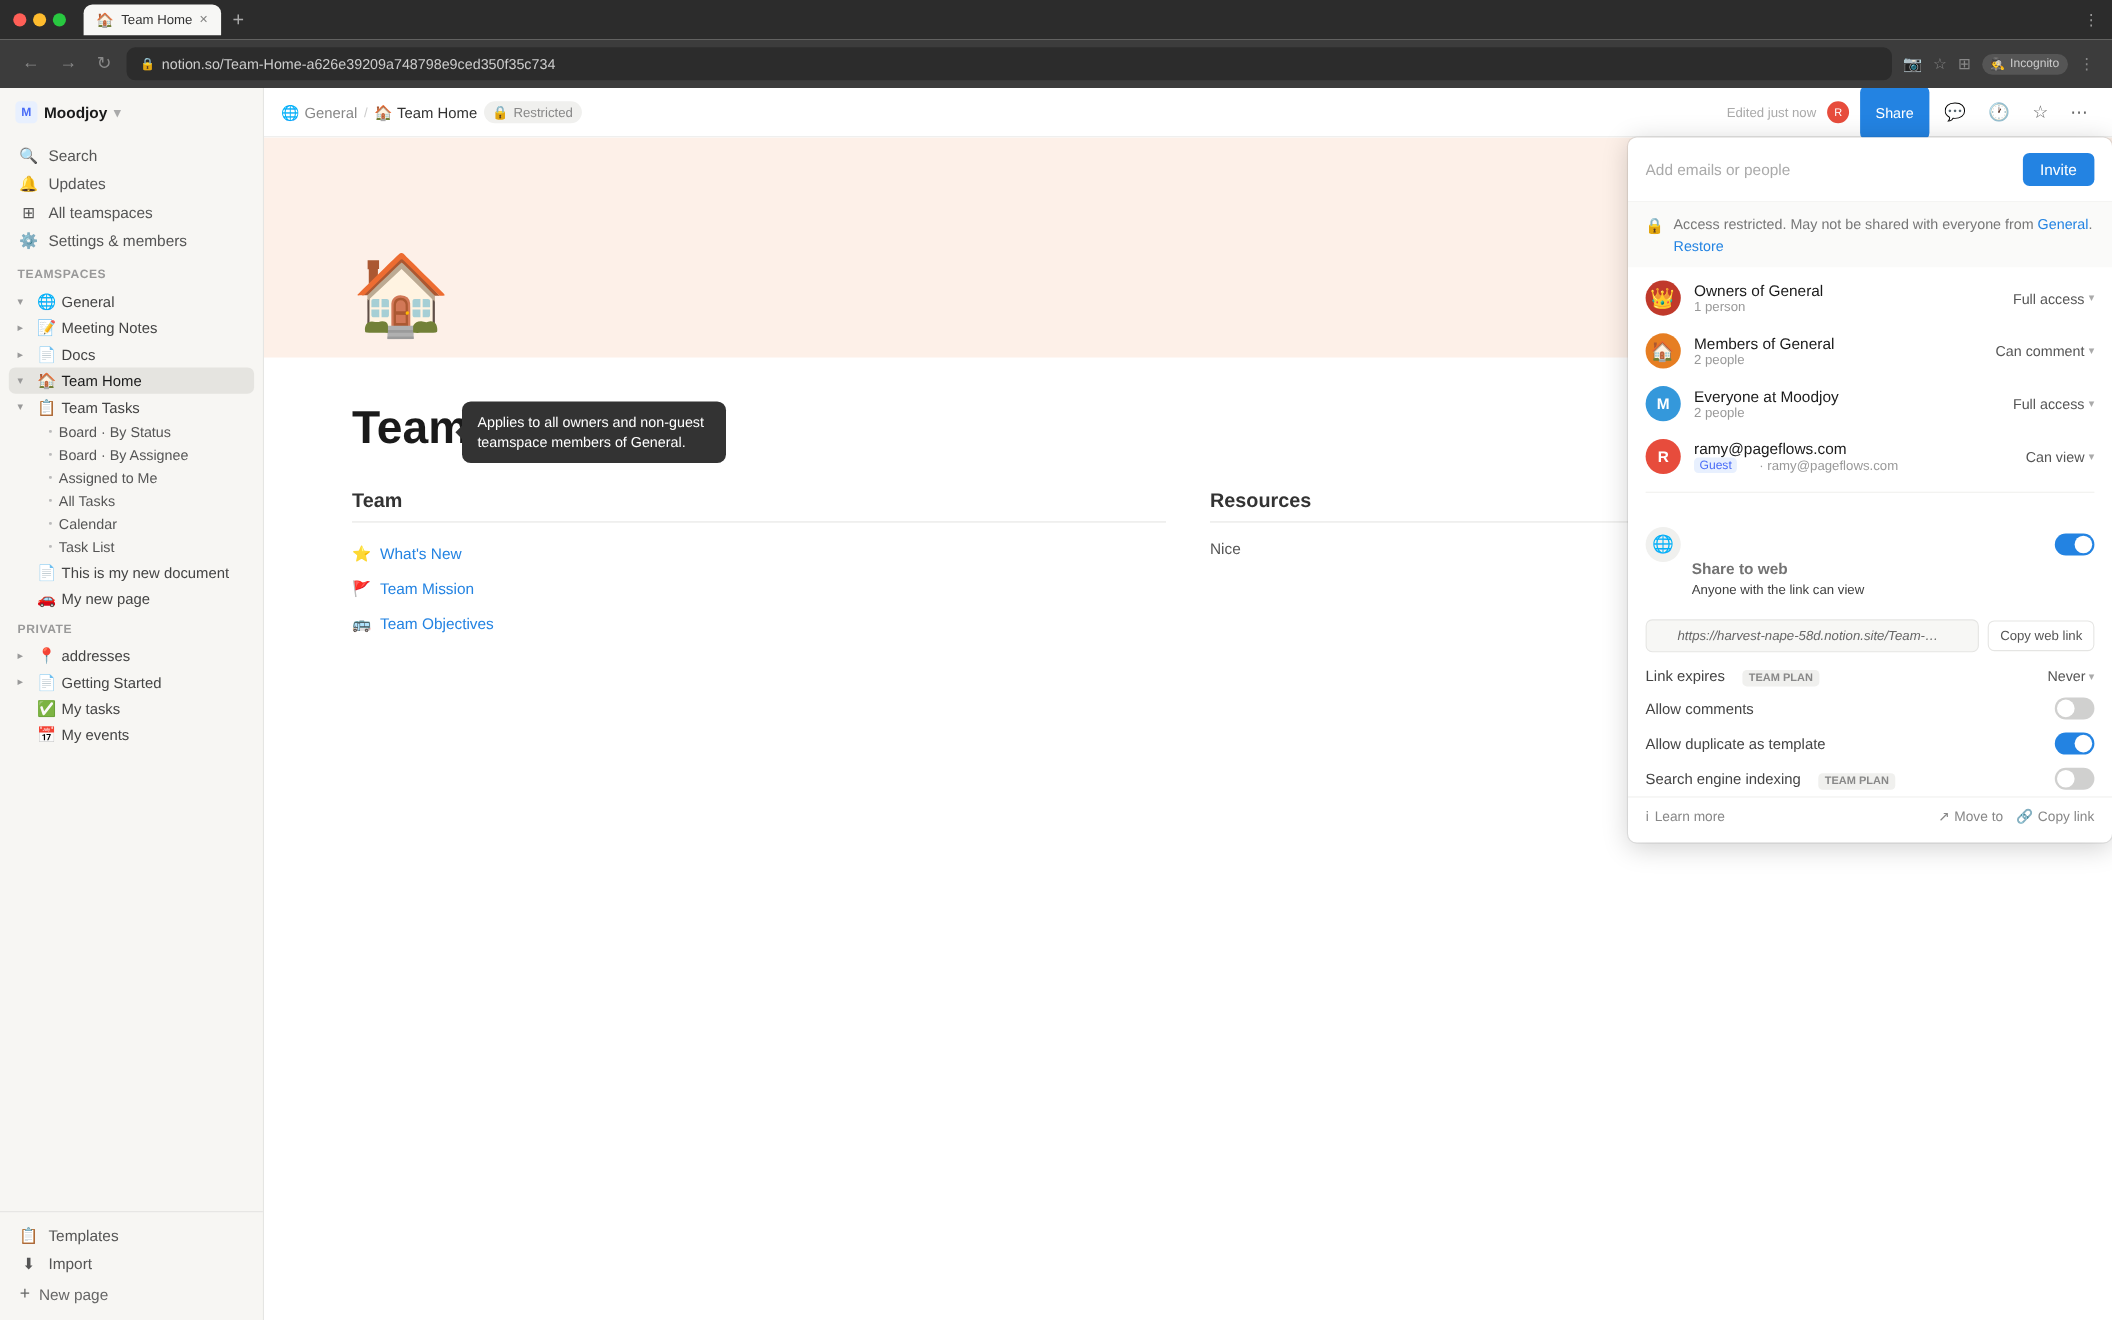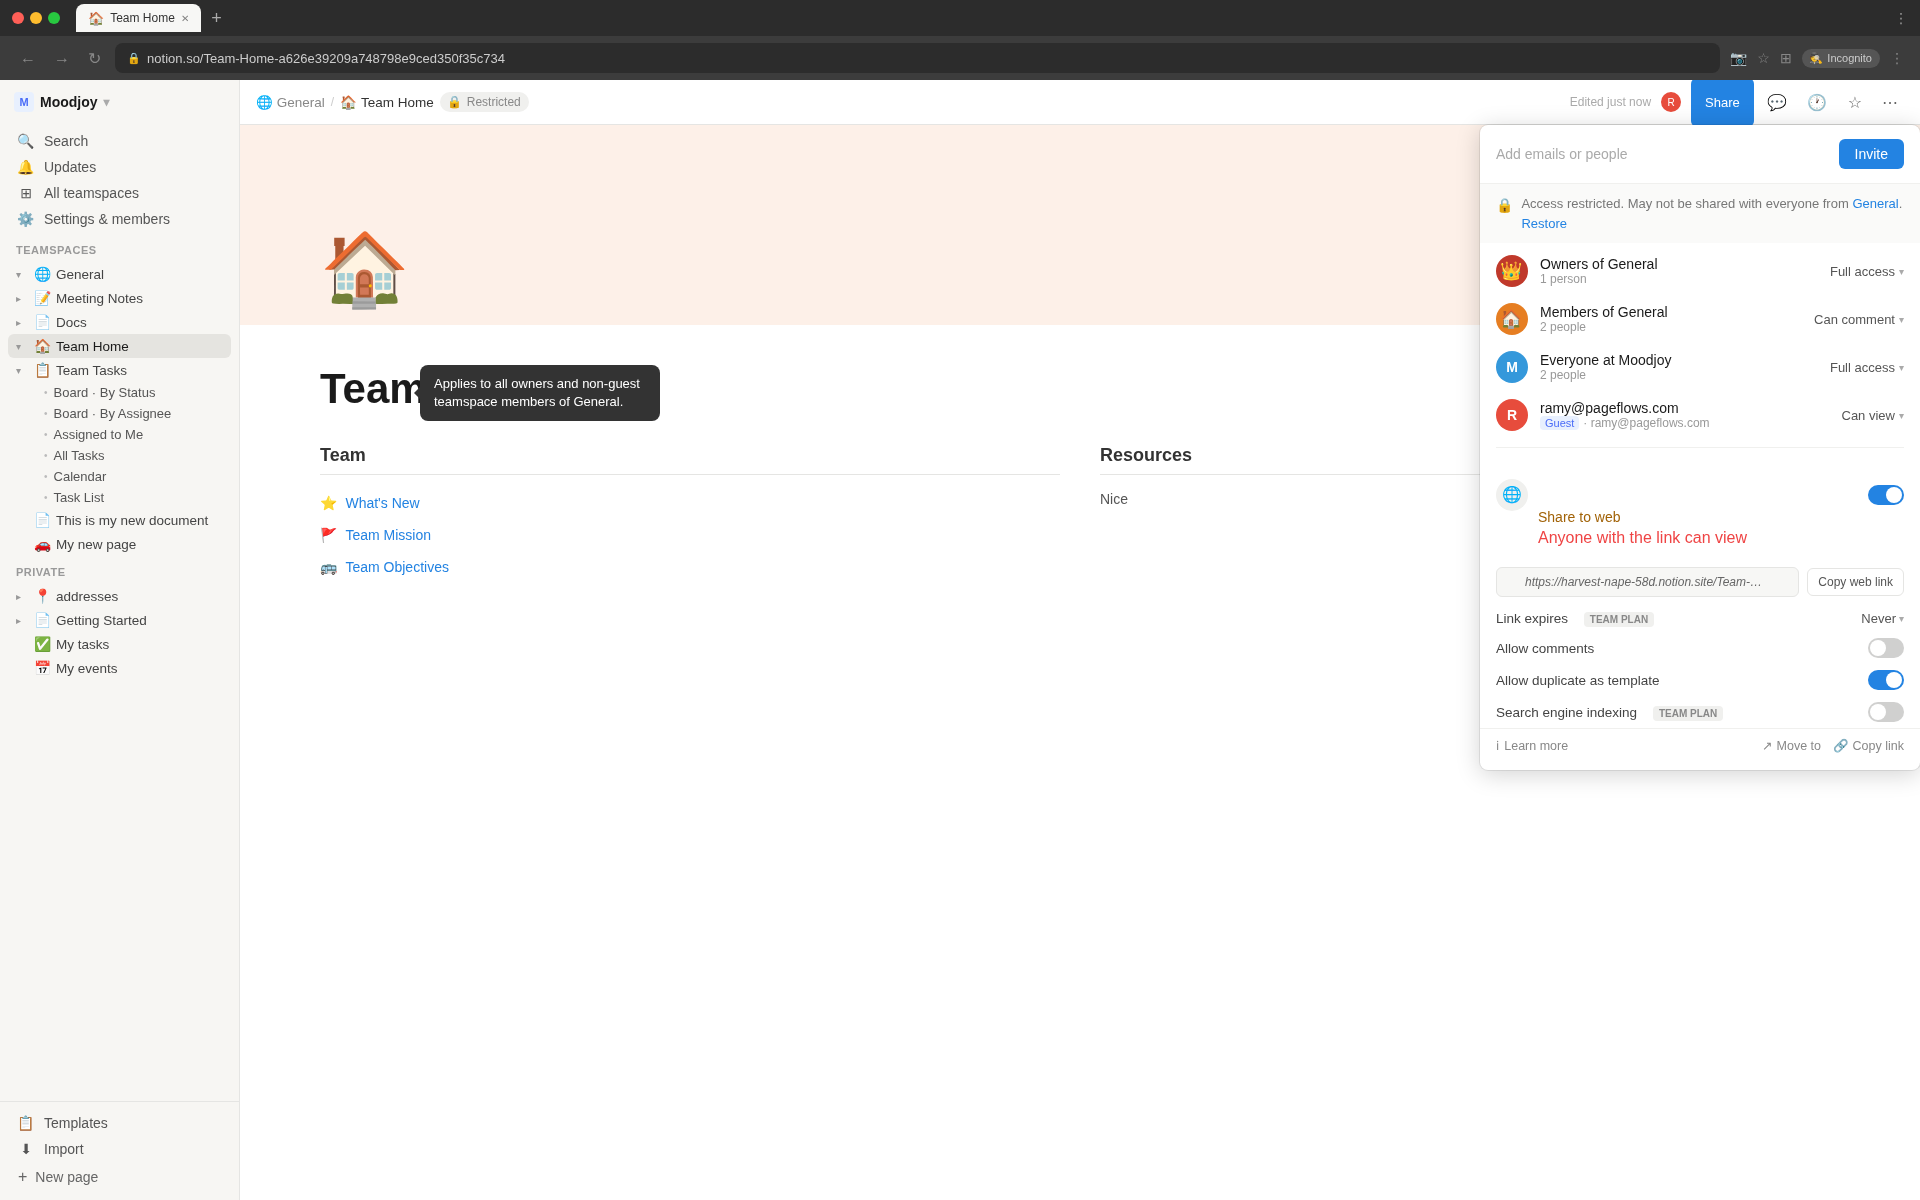--- a/index.html
+++ b/index.html
@@ -98,21 +98,21 @@
     .member-info { flex: 1; }
     .member-name { font-size: 14px; font-weight: 500; color: #1a1a1a; }
     .member-sub { font-size: 12px; color: #999; }
     .member-access { display: flex; align-items: center; gap: 4px; font-size: 13px; color: #555; cursor: pointer; }
     .access-chevron { font-size: 10px; color: #aaa; }
     .guest-badge { background: #e8f0fe; color: #4a6cf7; font-size: 11px; padding: 1px 5px; border-radius: 4px; font-weight: 500; }
     .divider { height: 1px; background: #f0f0ee; margin: 4px 16px; }
     .share-to-web { padding: 12px 16px; }
     .share-to-web-header { display: flex; align-items: center; gap: 10px; margin-bottom: 4px; }
     .web-icon { width: 32px; height: 32px; border-radius: 50%; background: #f0f0ee; display: flex; align-items: center; justify-content: center; font-size: 16px; flex-shrink: 0; }
-    .share-to-web-sub { font-size: 16px; color: #ef4444; padding-left: 42px; }
+    .share-to-web-sub { font-size: 12px; color: #404040; padding-left: 42px; }
     .toggle { width: 36px; height: 20px; border-radius: 10px; background: #2383e2; position: relative; cursor: pointer; flex-shrink: 0; }
     .toggle::after { content: ''; position: absolute; width: 16px; height: 16px; border-radius: 50%; background: #fff; top: 2px; right: 2px; transition: right 0.2s; }
     .toggle.off { background: #d0d0cf; }
     .toggle.off::after { right: 18px; }
     .url-copy-row { display: flex; align-items: center; gap: 8px; margin: 8px 16px; }
     .url-display { flex: 1; background: #f7f7f5; border: 1px solid #e5e5e3; border-radius: 6px; padding: 7px 28px; font-size: 12px; color: #666; overflow: hidden; white-space: nowrap; text-overflow: ellipsis; font-style: italic; }
     .copy-link-btn { background: none; border: 1px solid #e5e5e3; border-radius: 6px; padding: 6px 10px; font-size: 12px; color: #555; cursor: pointer; white-space: nowrap; }
     .options-row { padding: 6px 16px; display: flex; align-items: center; justify-content: space-between; font-size: 13.5px; color: #444; }
     .team-plan-badge { background: #f0f0ee; color: #888; font-size: 10px; padding: 2px 6px; border-radius: 4px; font-weight: 600; margin-left: 12px; }
     .options-value { font-size: 13px; color: #555; display: flex; align-items: center; gap: 3px; cursor: pointer; }
@@ -415,38 +415,38 @@
           <span class="access-chevron">▾</span>
         </div>
       </div>
 
       <div class="member-row">
         <div class="member-avatar" style="background:#e74c3c; color:#fff; font-size:14px; font-weight:700;">R</div>
         <div class="member-info">
           <div class="member-name">
             <span>ramy@pageflows.com</span>
           </div>
-          <div class="member-sub" style="display:flex;align-items:center;gap:4px;">
+          <div class="member-sub" style="display:flex;align-items:center;gap:20px;">
             <span class="guest-badge">Guest</span>
             <span>· ramy@pageflows.com</span>
           </div>
         </div>
         <div class="member-access">
           <span>Can view</span>
           <span class="access-chevron">▾</span>
         </div>
       </div>
     </div>
 
     <div class="divider"></div>
 
     <div class="share-to-web">
       <div class="share-to-web-header">
         <div class="web-icon">🌐</div>
-        <div style="font-size:14px;font-weight:400;color:#a16207;flex:1;margin-top:45px;">Share to web</div>
+        <div style="font-size:14px;font-weight:700;color:#737373;flex:1;margin-top:45px;">Share to web</div>
         <div class="toggle"></div>
       </div>
       <div class="share-to-web-sub">Anyone with the link can view</div>
     </div>
 
     <div class="url-copy-row">
       <div class="url-display">https://harvest-nape-58d.notion.site/Team-Home</div>
       <button class="copy-link-btn">Copy web link</button>
     </div>
 

